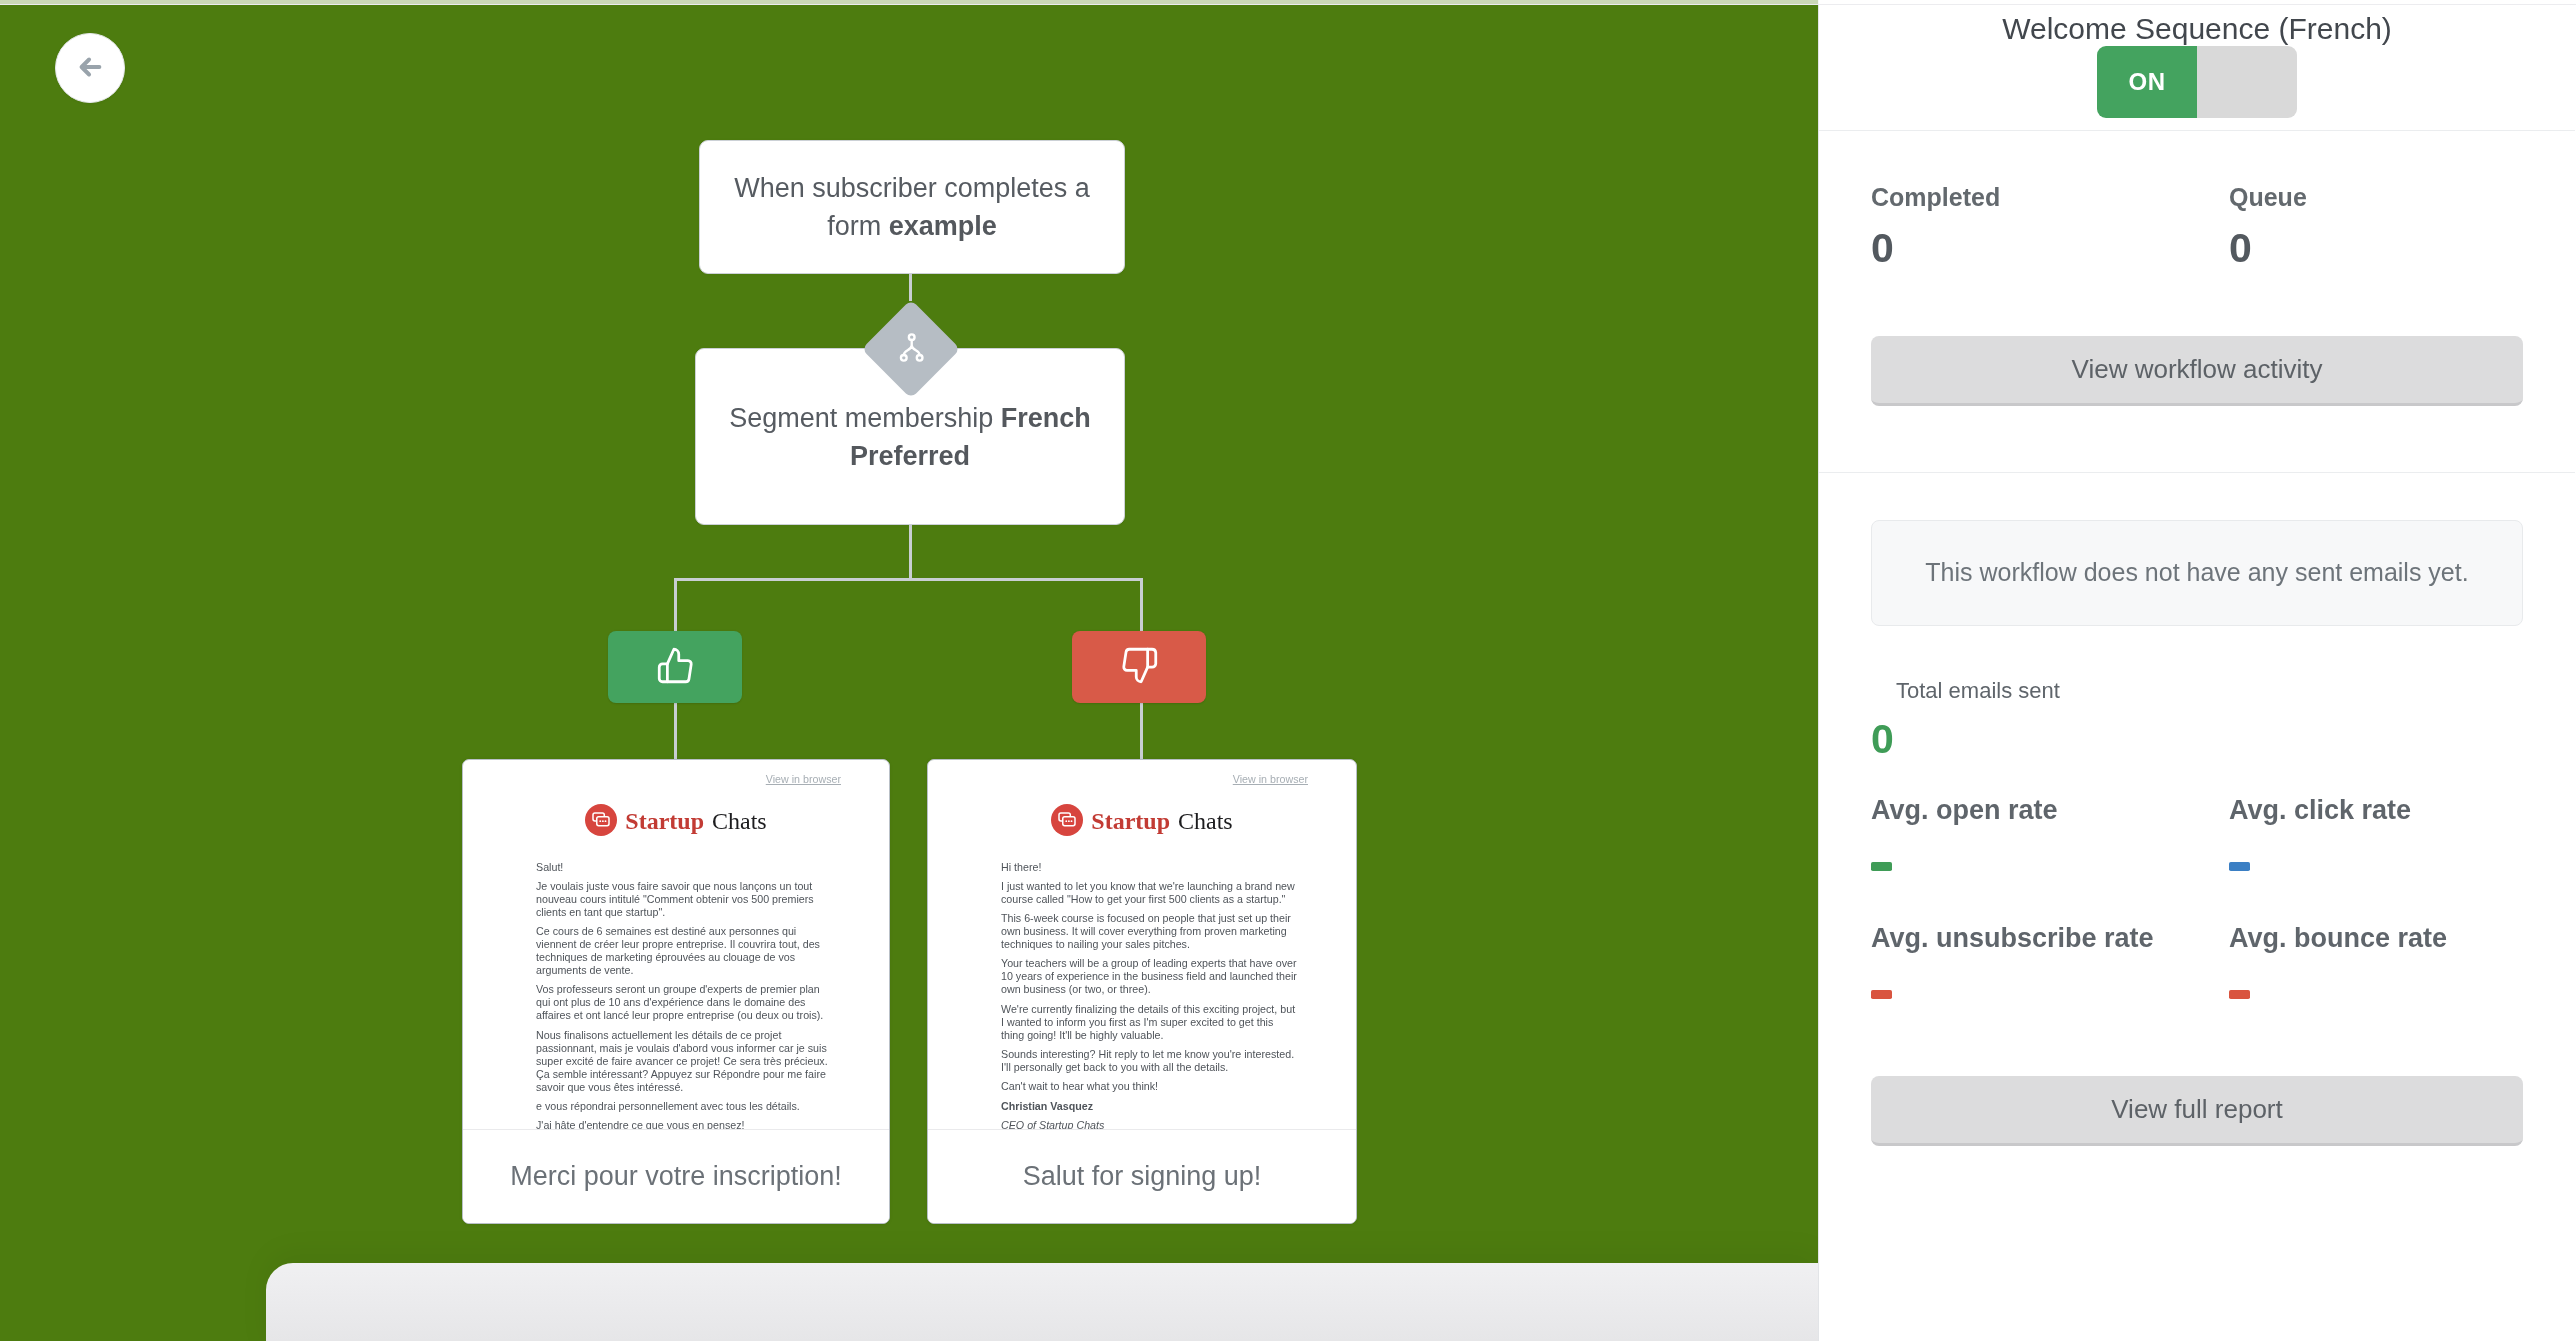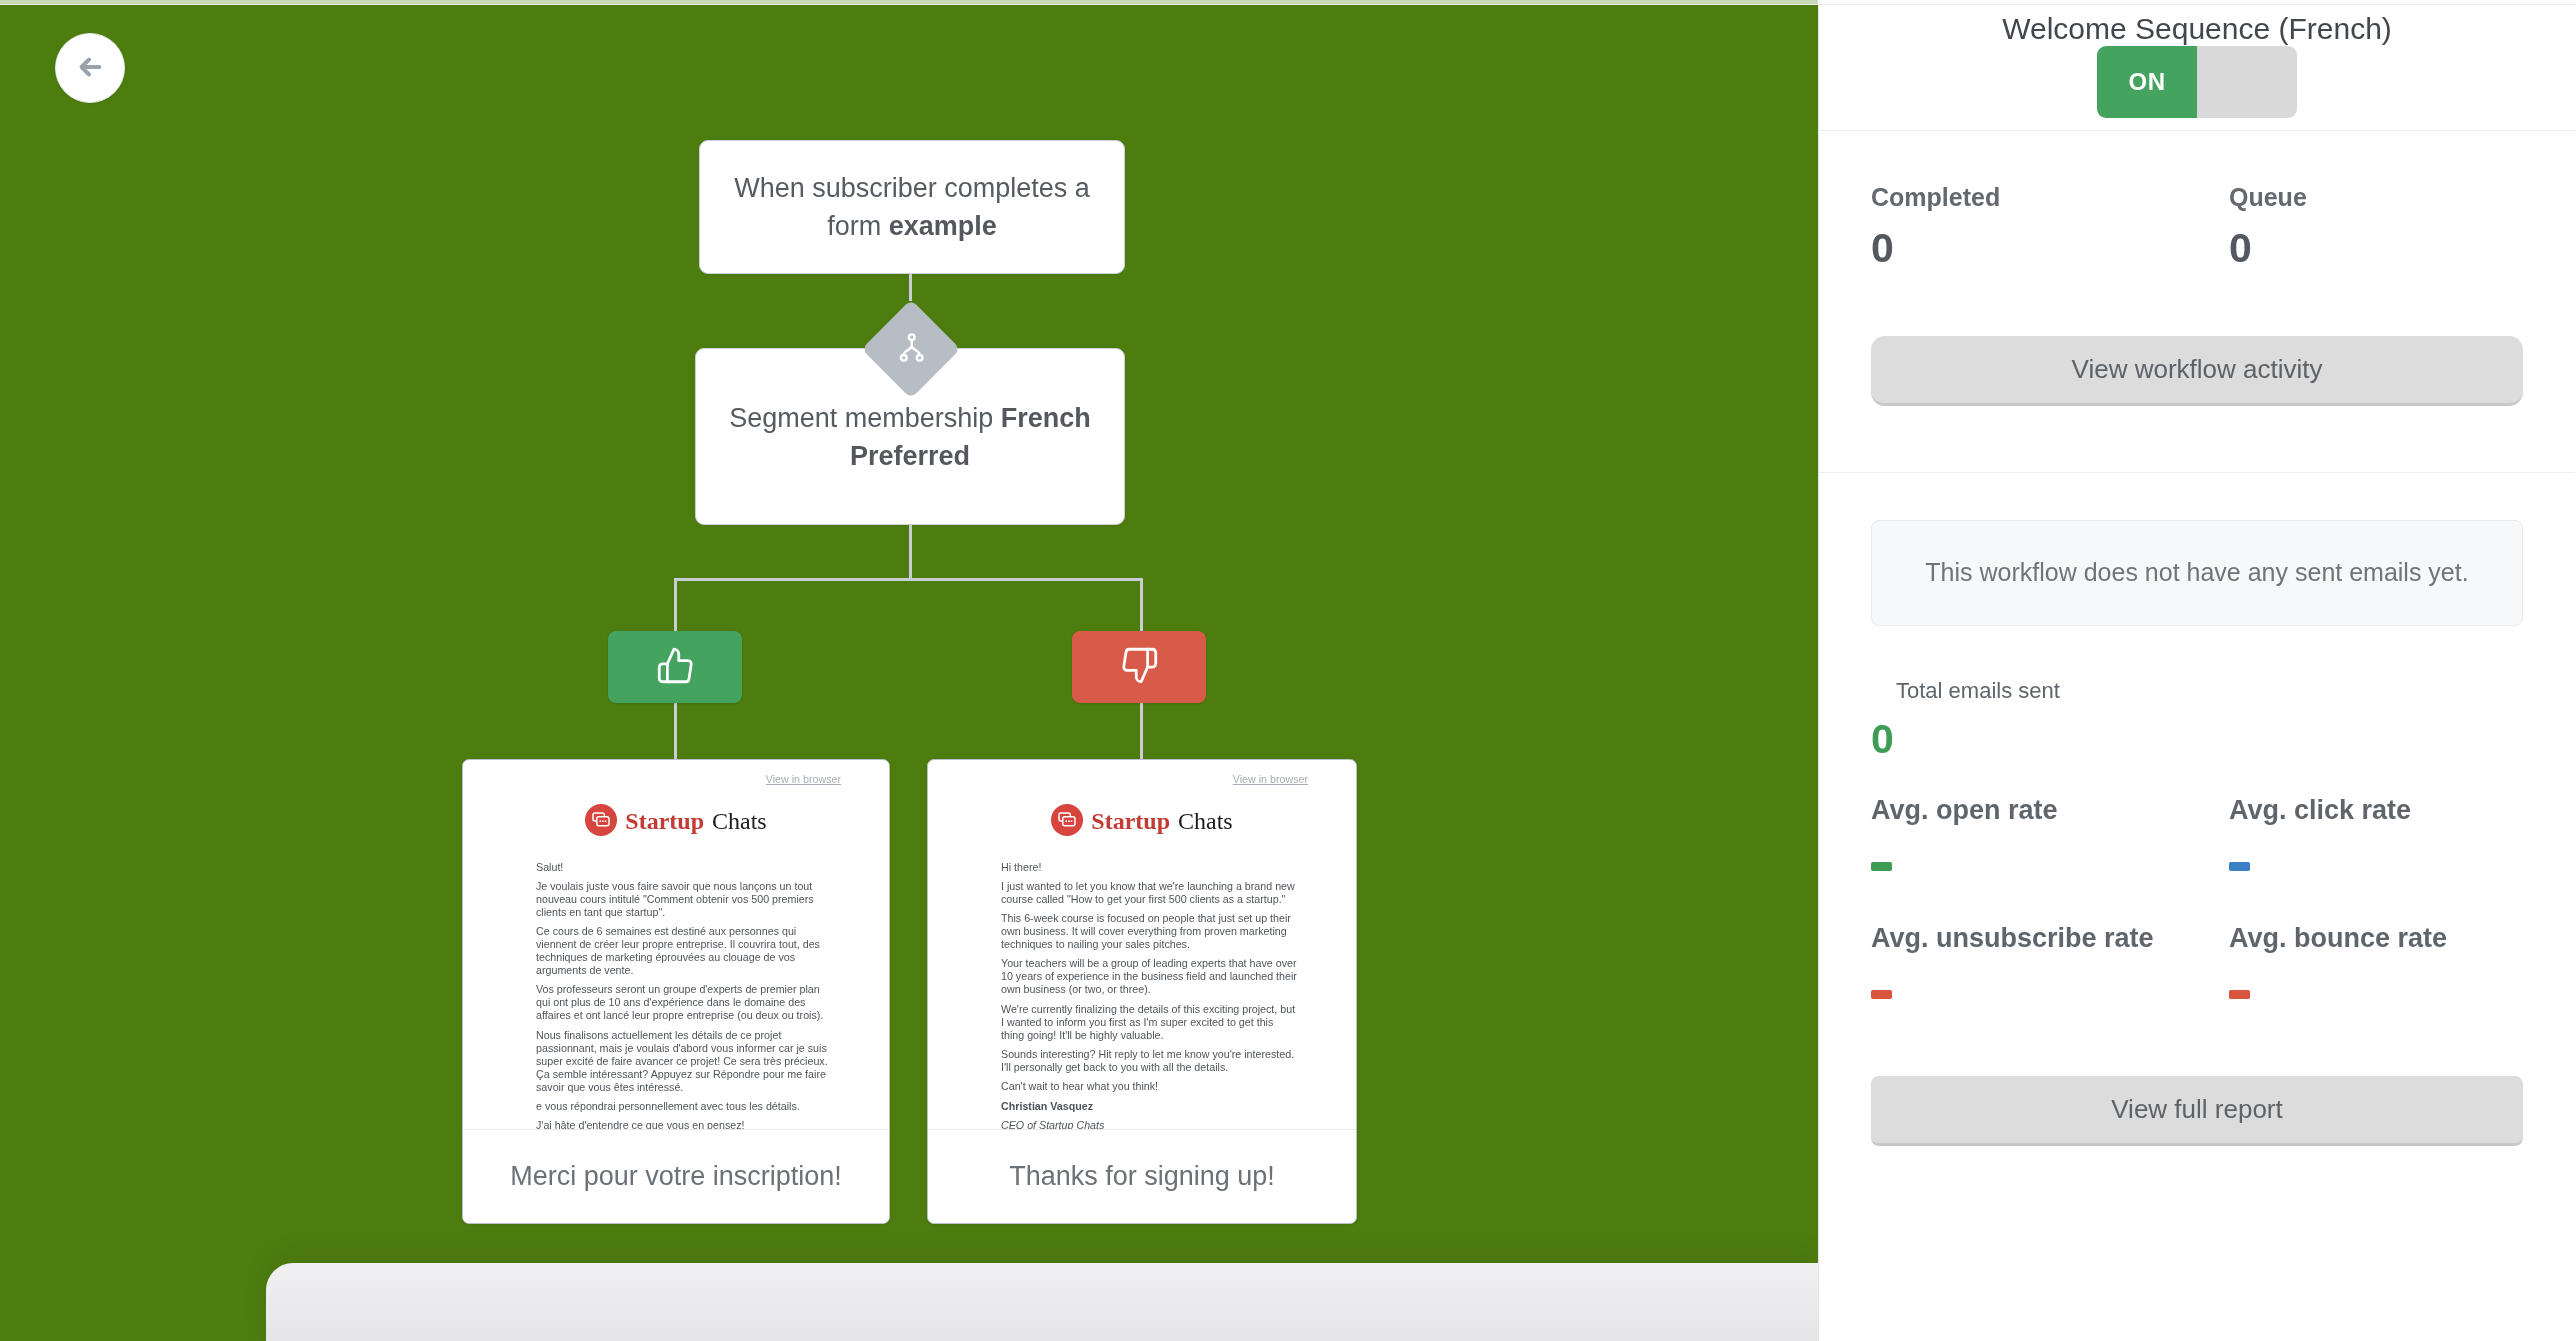--- a/index.html
+++ b/index.html
@@ -42,21 +42,21 @@
   .sb-header{height:131px;box-sizing:border-box;padding:12px 52px;display:flex;align-items:center;justify-content:space-between;border-bottom:1.8px solid #ebedef;flex-direction:column;}
   .sb-title{font-size:30px;color:#42474d;}
   .toggle{width:200px;height:72px;border-radius:9px;overflow:hidden;display:flex;cursor:pointer;flex:none;}
   .toggle-on{width:50%;background:#44a35f;display:flex;align-items:center;justify-content:center;color:#fff;font-weight:bold;font-size:24px;letter-spacing:0.4px;}
   .toggle-off{width:50%;background:#d9d9d9;}
   .sb-sec1{padding:52px 52px 0;border-bottom:1.8px solid #ebedef;}
   .stats-grid{display:grid;grid-template-columns:358px 1fr;}
   .stat-label{font-size:25px;font-weight:bold;color:#63696e;}
   .stat-value{font-size:41px;font-weight:bold;color:#53595f;margin-top:12.5px;}
   .sb-btn{display:block;width:100%;margin-top:64px;height:70px;background:#dcdcdd;border:none;border-bottom:3.6px solid #c8c8ca;border-radius:8px;font-family:"Liberation Sans",sans-serif;font-size:26px;color:#5d6267;cursor:pointer;}
-  .sb-sec1 .sb-btn{margin-bottom:66px;border-radius:14px;}
+  .sb-sec1 .sb-btn{margin-bottom:66px;}
   .sb-sec2{padding:47px 52px 0;}
   .empty-box{height:106px;background:#f7f8f9;border:1.8px solid #e8eaec;border-radius:8px;box-sizing:border-box;display:flex;align-items:center;justify-content:center;font-size:25px;color:#6d747a;text-align:center;}
   .total-label{margin-top:52px;font-size:22px;font-weight:normal;color:#5f656b;margin-left:25px;}
   .total-value{margin-top:12.5px;font-size:41px;font-weight:bold;}
   .rates-grid{margin-top:32px;display:grid;grid-template-columns:358px 1fr;row-gap:52px;}
   .rate-label{font-size:27px;font-weight:bold;color:#5f656b;}
   .rate-dash{margin-top:36px;width:20.6px;height:9px;border-radius:1.8px;background:#888;}
   .sb-sec2 .sb-btn{margin-top:77px;}
 </style>
 </head>
@@ -170,21 +170,21 @@
           <span class="logo-startup">Startup</span>
           <span class="logo-chats">Chats</span>
         </div>
         <div class="email-body">
           <span><p>Hi there!</p><p>I just wanted to let you know that we're launching a brand new course called "How to get your first 500 clients as a startup."</p><p>This 6-week course is focused on people that just set up their own business. It will cover everything from proven marketing techniques to nailing your sales pitches.</p><p>Your teachers will be a group of leading experts that have over 10 years of experience in the business field and launched their own business (or two, or three).</p><p>We're currently finalizing the details of this exciting project, but I wanted to inform you first as I'm super excited to get this thing going! It'll be highly valuable.</p><p>Sounds interesting? Hit reply to let me know you're interested. I'll personally get back to you with all the details.</p><p>Can't wait to hear what you think!</p></span>
           <p class="sig sig-name">Christian Vasquez</p>
           <p class="sig sig-title">CEO of Startup Chats</p>
         </div>
       </div>
       <div class="card-footer">
-        <span>Thanks for signing up!</span>
+        <span>Salut for signing up!</span>
       </div>
     </div>
 
     <div class="bottom-shadow"></div>
   </div>
 
   <aside class="sidebar">
 
     <div class="sb-header">
       <div class="sb-title">Welcome Sequence (French)</div>

